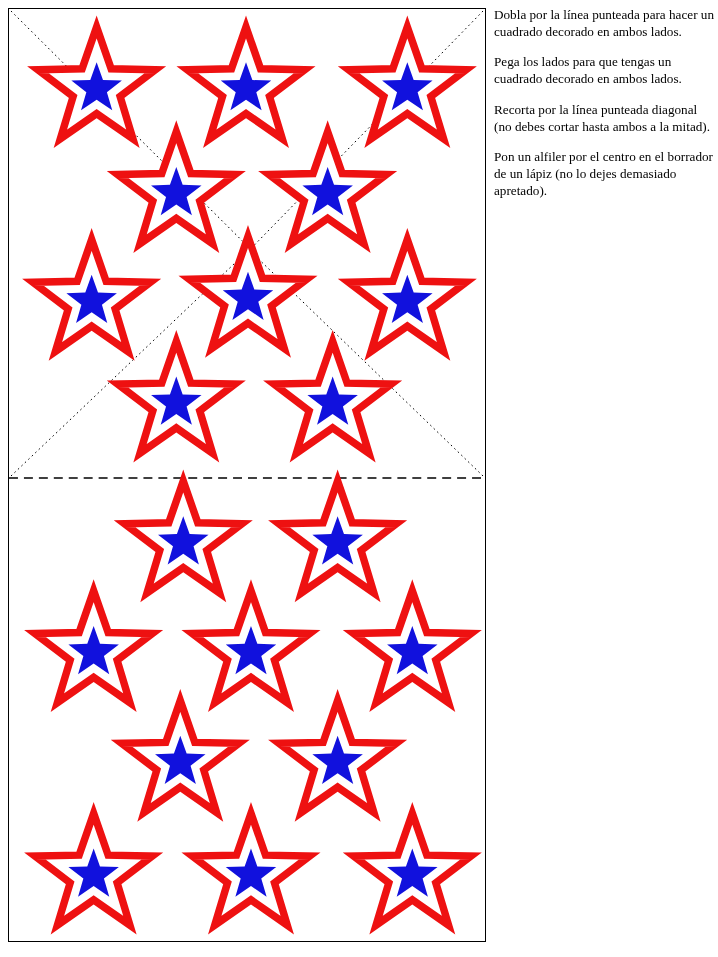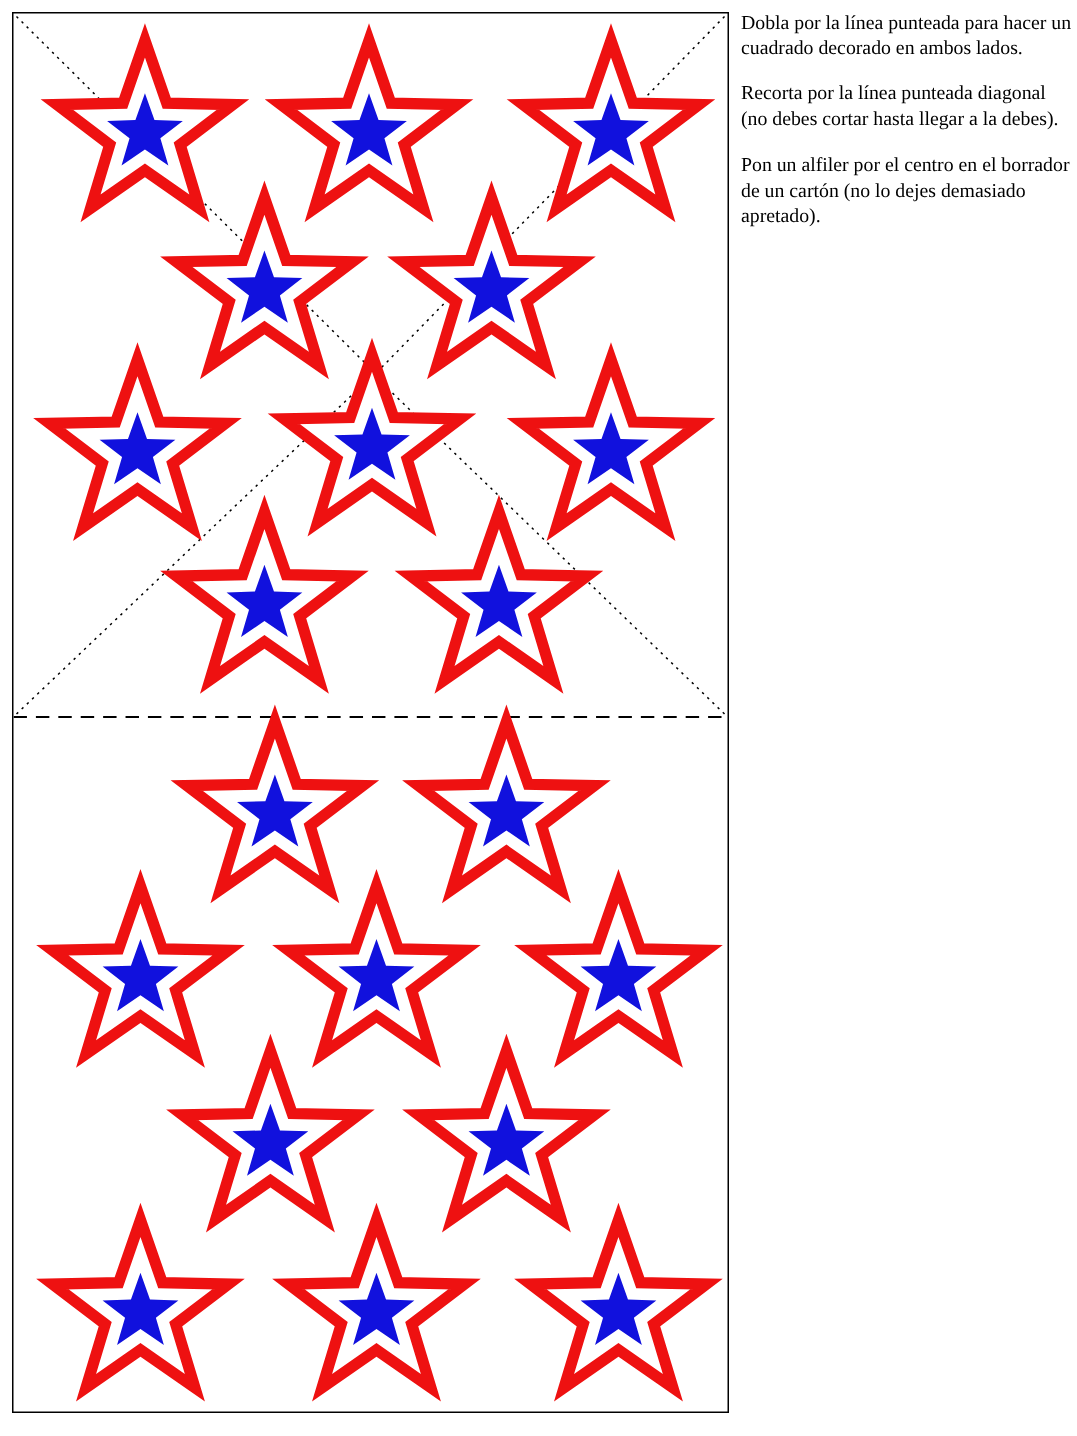--- a/index.html
+++ b/index.html
@@ -153,17 +153,18 @@
           <g>
             <polygon points="405.00,806.00 419.58,847.94 463.97,848.84 428.59,875.66 441.44,918.16 405.00,892.80 368.56,918.16 381.41,875.66 346.03,848.84 390.42,847.94" fill="#ffffff" stroke="#ee1111" stroke-width="7.5" stroke-linejoin="miter"></polygon>
             <polygon points="405.00,841.34 411.38,859.22 430.36,859.76 415.32,871.35 420.67,889.57 405.00,878.85 389.33,889.57 394.68,871.35 379.64,859.76 398.62,859.22" fill="#1111dd" stroke="none"></polygon>
           </g>
         </g>
     </svg>
   </div>
 
   <div class="instructions">
     <p class="tight">Dobla por la línea punteada para hacer un cuadrado decorado en ambos lados.</p>
-    <p class="tight">Recorta por la línea punteada diagonal (no debes cortar hasta llegar a la debes).</p>
-    <p> Pon un alfiler por el centro en el borrador de un cartón (no lo dejes demasiado apretado).</p>
+    <p class="tight">Pega los lados para que tengas un cuadrado decorado en ambos lados.</p>
+    <p class="tight">Recorta por la línea punteada diagonal (no debes cortar hasta ambos a la mitad).</p>
+    <p> Pon un alfiler por el centro en el borrador de un lápiz (no lo dejes demasiado apretado).</p>
   </div>
 
 </div>
 
 </body></html>

